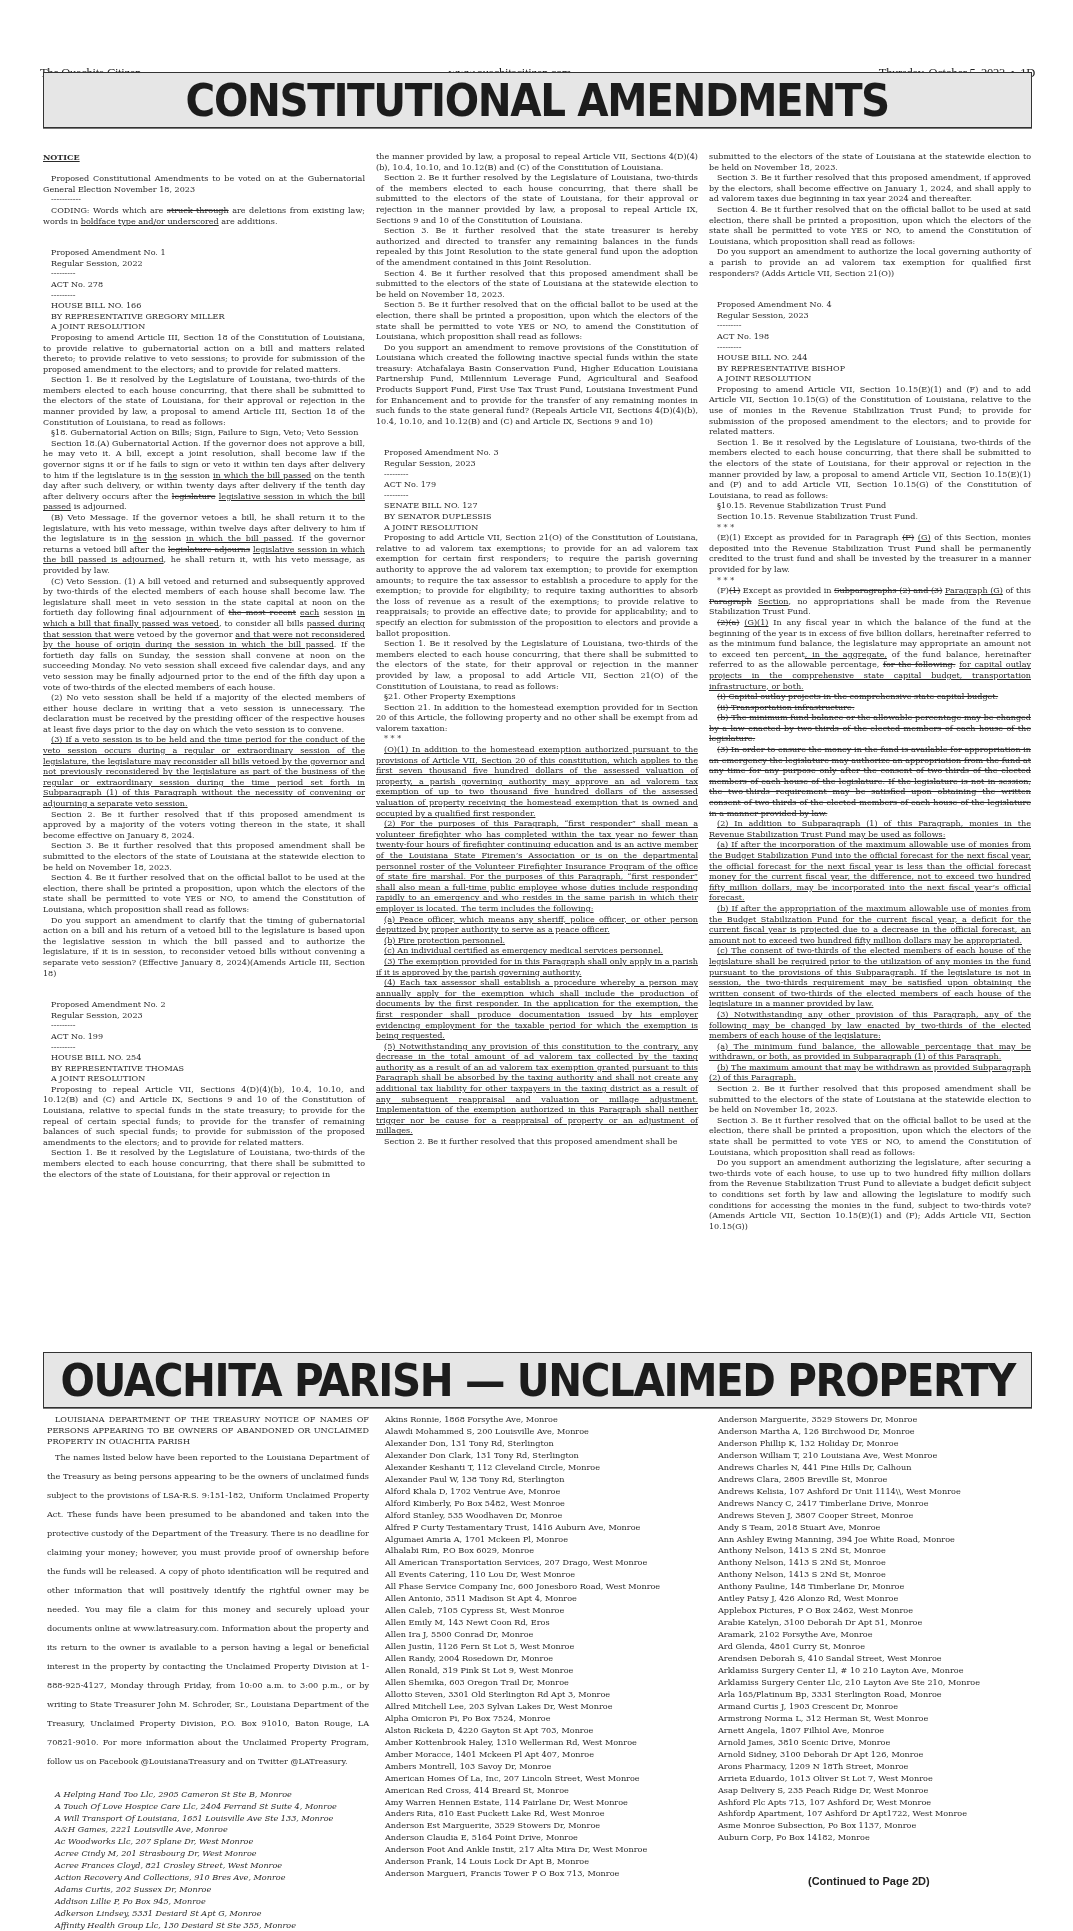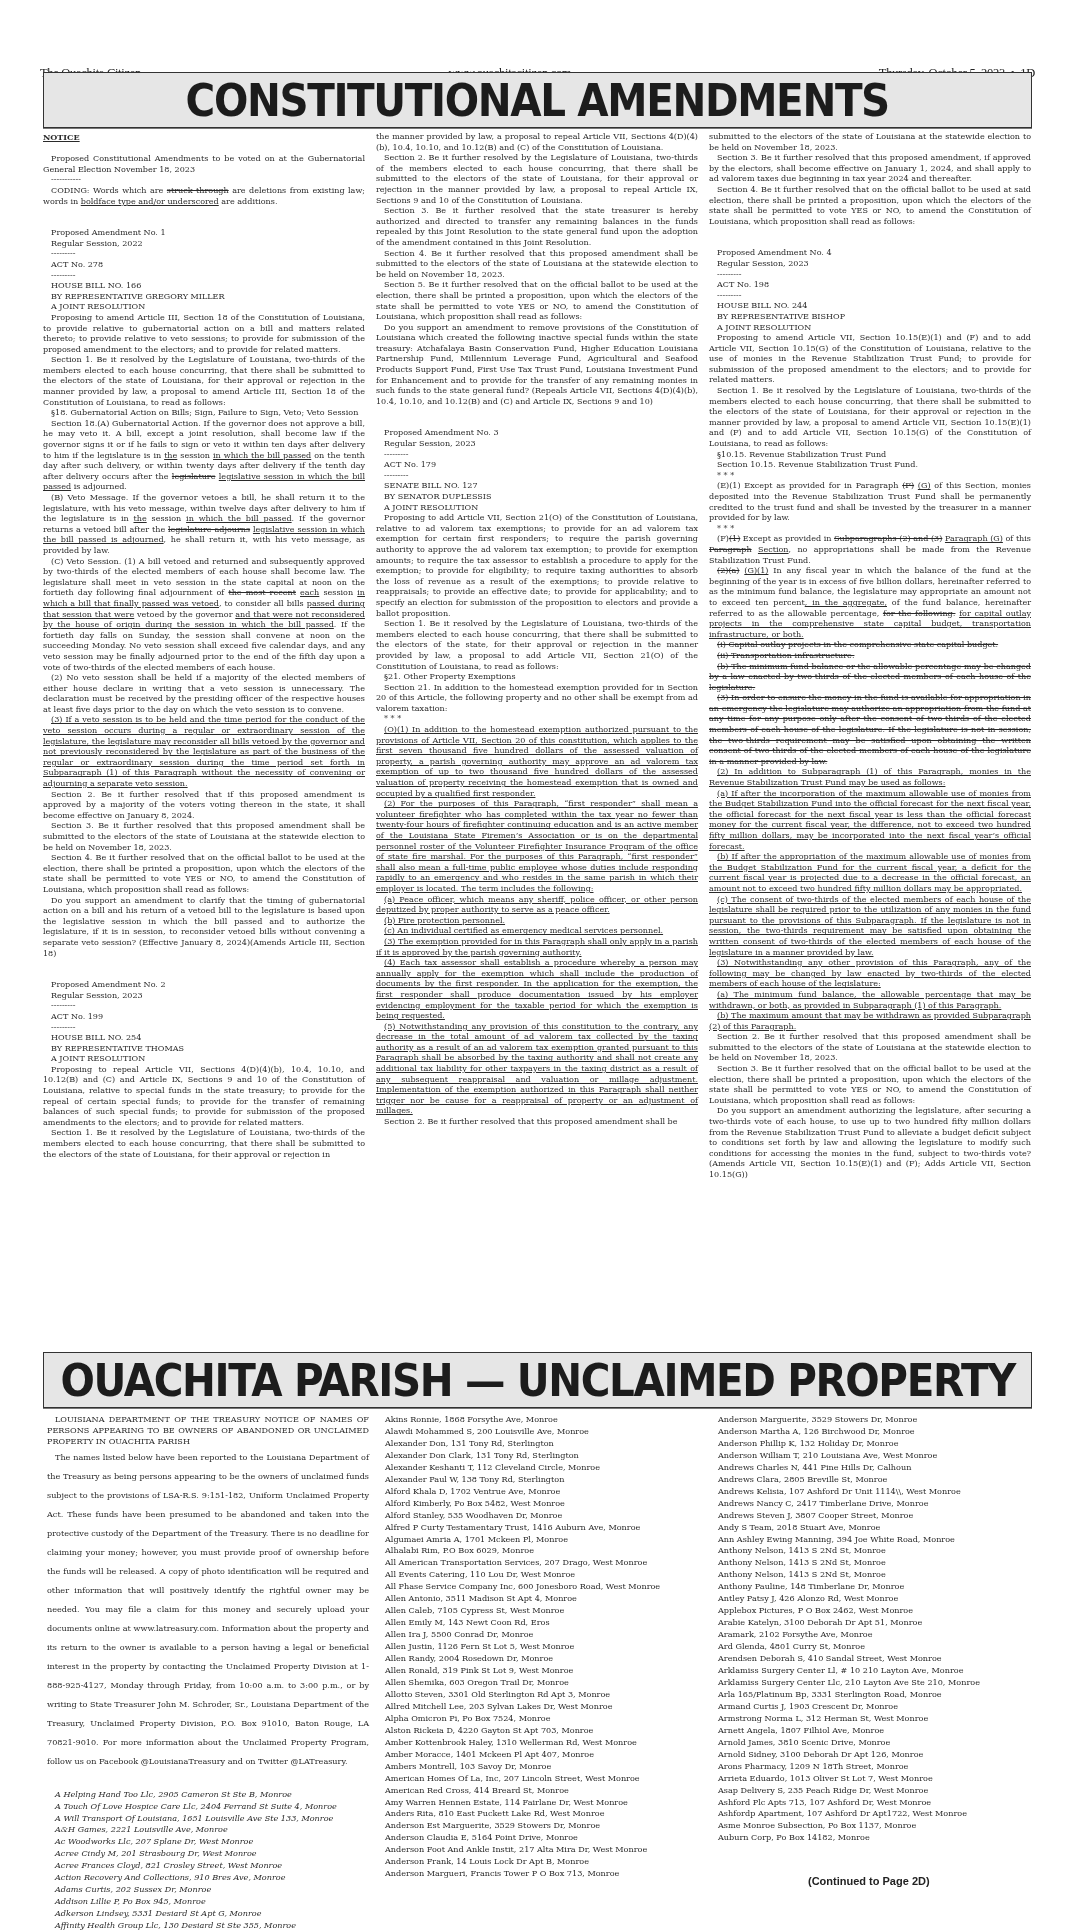--- a/index.html
+++ b/index.html
@@ -5,21 +5,21 @@
   html,body{margin:0;padding:0;background:#fff;}
   body{width:1073px;height:1931px;overflow:hidden;position:relative;font-family:"DejaVu Serif","Liberation Serif",serif;color:#2a2a2a;}
   .masthead{position:absolute;top:0;left:40px;width:995px;height:30px;display:flex;justify-content:space-between;align-items:flex-end;font-family:Liberation Serif, serif;font-size:12.5px;color:#222;letter-spacing:-0.3px;transform:scaleX(0.88);transform-origin:left bottom;}
   .masthead span{white-space:nowrap;}
   .banner{position:absolute;left:43px;width:987px;background:#e6e6e6;border:1.5px solid #333;box-shadow:0 1px 0 #777;display:flex;align-items:center;justify-content:center;}
   .banner h1{margin:0;font-family:"DejaVu Sans","Liberation Sans",sans-serif;font-weight:bold;color:#1c1c1c;white-space:nowrap;letter-spacing:-1.5px;}
   #banner1{top:72px;height:54px;}
   #banner1 h1{font-size:44px;transform:scaleX(0.92);}
   #banner2{top:1352px;height:54px;}
   #banner2 h1{font-size:44px;transform:scaleX(0.92);}
-  .col{position:absolute;font-size:8.05px;line-height:10.6px;text-align:justify;}
+  .col{position:absolute;font-size:8.05px;line-height:10.6px;text-align:justify;margin-top:20px;}
   .col p{margin:0;text-indent:8px;}
   .col p.ni{text-indent:0;}
   .col p.gap{height:10.6px;}
   .col p.gap2{height:21px;}
   .col p.hd{padding-left:8px;text-indent:0;text-align:left;}
   #c1{left:43px;top:132px;width:322px;}
   #c2{left:376px;top:132px;width:322px;}
   #c3{left:709px;top:132px;width:322px;}
   .s{text-decoration:line-through;}
   .u{text-decoration:underline;}
@@ -121,20 +121,21 @@
     <p><span class="bu">(c) An individual certified as emergency medical services personnel.</span></p>
     <p><span class="bu">(3) The exemption provided for in this Paragraph shall only apply in a parish if it is approved by the parish governing authority.</span></p>
     <p><span class="bu">(4) Each tax assessor shall establish a procedure whereby a person may annually apply for the exemption which shall include the production of documents by the first responder. In the application for the exemption, the first responder shall produce documentation issued by his employer evidencing employment for the taxable period for which the exemption is being requested.</span></p>
     <p><span class="bu">(5) Notwithstanding any provision of this constitution to the contrary, any decrease in the total amount of ad valorem tax collected by the taxing authority as a result of an ad valorem tax exemption granted pursuant to this Paragraph shall be absorbed by the taxing authority and shall not create any additional tax liability for other taxpayers in the taxing district as a result of any subsequent reappraisal and valuation or millage adjustment. Implementation of the exemption authorized in this Paragraph shall neither trigger nor be cause for a reappraisal of property or an adjustment of millages.</span></p>
     <p>Section 2. Be it further resolved that this proposed amendment shall be</p>
   </div>
 <div class="col" id="c3">
     <p class="ni">submitted to the electors of the state of Louisiana at the statewide election to be held on November 18, 2023.</p>
     <p>Section 3. Be it further resolved that this proposed amendment, if approved by the electors, shall become effective on January 1, 2024, and shall apply to ad valorem taxes due beginning in tax year 2024 and thereafter.</p>
     <p>Section 4. Be it further resolved that on the official ballot to be used at said election, there shall be printed a proposition, upon which the electors of the state shall be permitted to vote YES or NO, to amend the Constitution of Louisiana, which proposition shall read as follows:</p>
+    <p>Do you support an amendment to authorize the local governing authority of a parish to provide an ad valorem tax exemption for qualified first responders? (Adds Article VII, Section 21(O))</p>
     <p class="gap2"></p>
     <p class="hd">Proposed Amendment No. 4</p>
     <p class="hd">Regular Session, 2023</p>
     <p class="hd">---------</p>
     <p class="hd">ACT No. 198</p>
     <p class="hd">---------</p>
     <p class="hd">HOUSE BILL NO. 244</p>
     <p class="hd">BY REPRESENTATIVE BISHOP</p>
     <p class="hd">A JOINT RESOLUTION</p>
     <p>Proposing to amend Article VII, Section 10.15(E)(1) and (F) and to add Article VII, Section 10.15(G) of the Constitution of Louisiana, relative to the use of monies in the Revenue Stabilization Trust Fund; to provide for submission of the proposed amendment to the electors; and to provide for related matters.</p>

